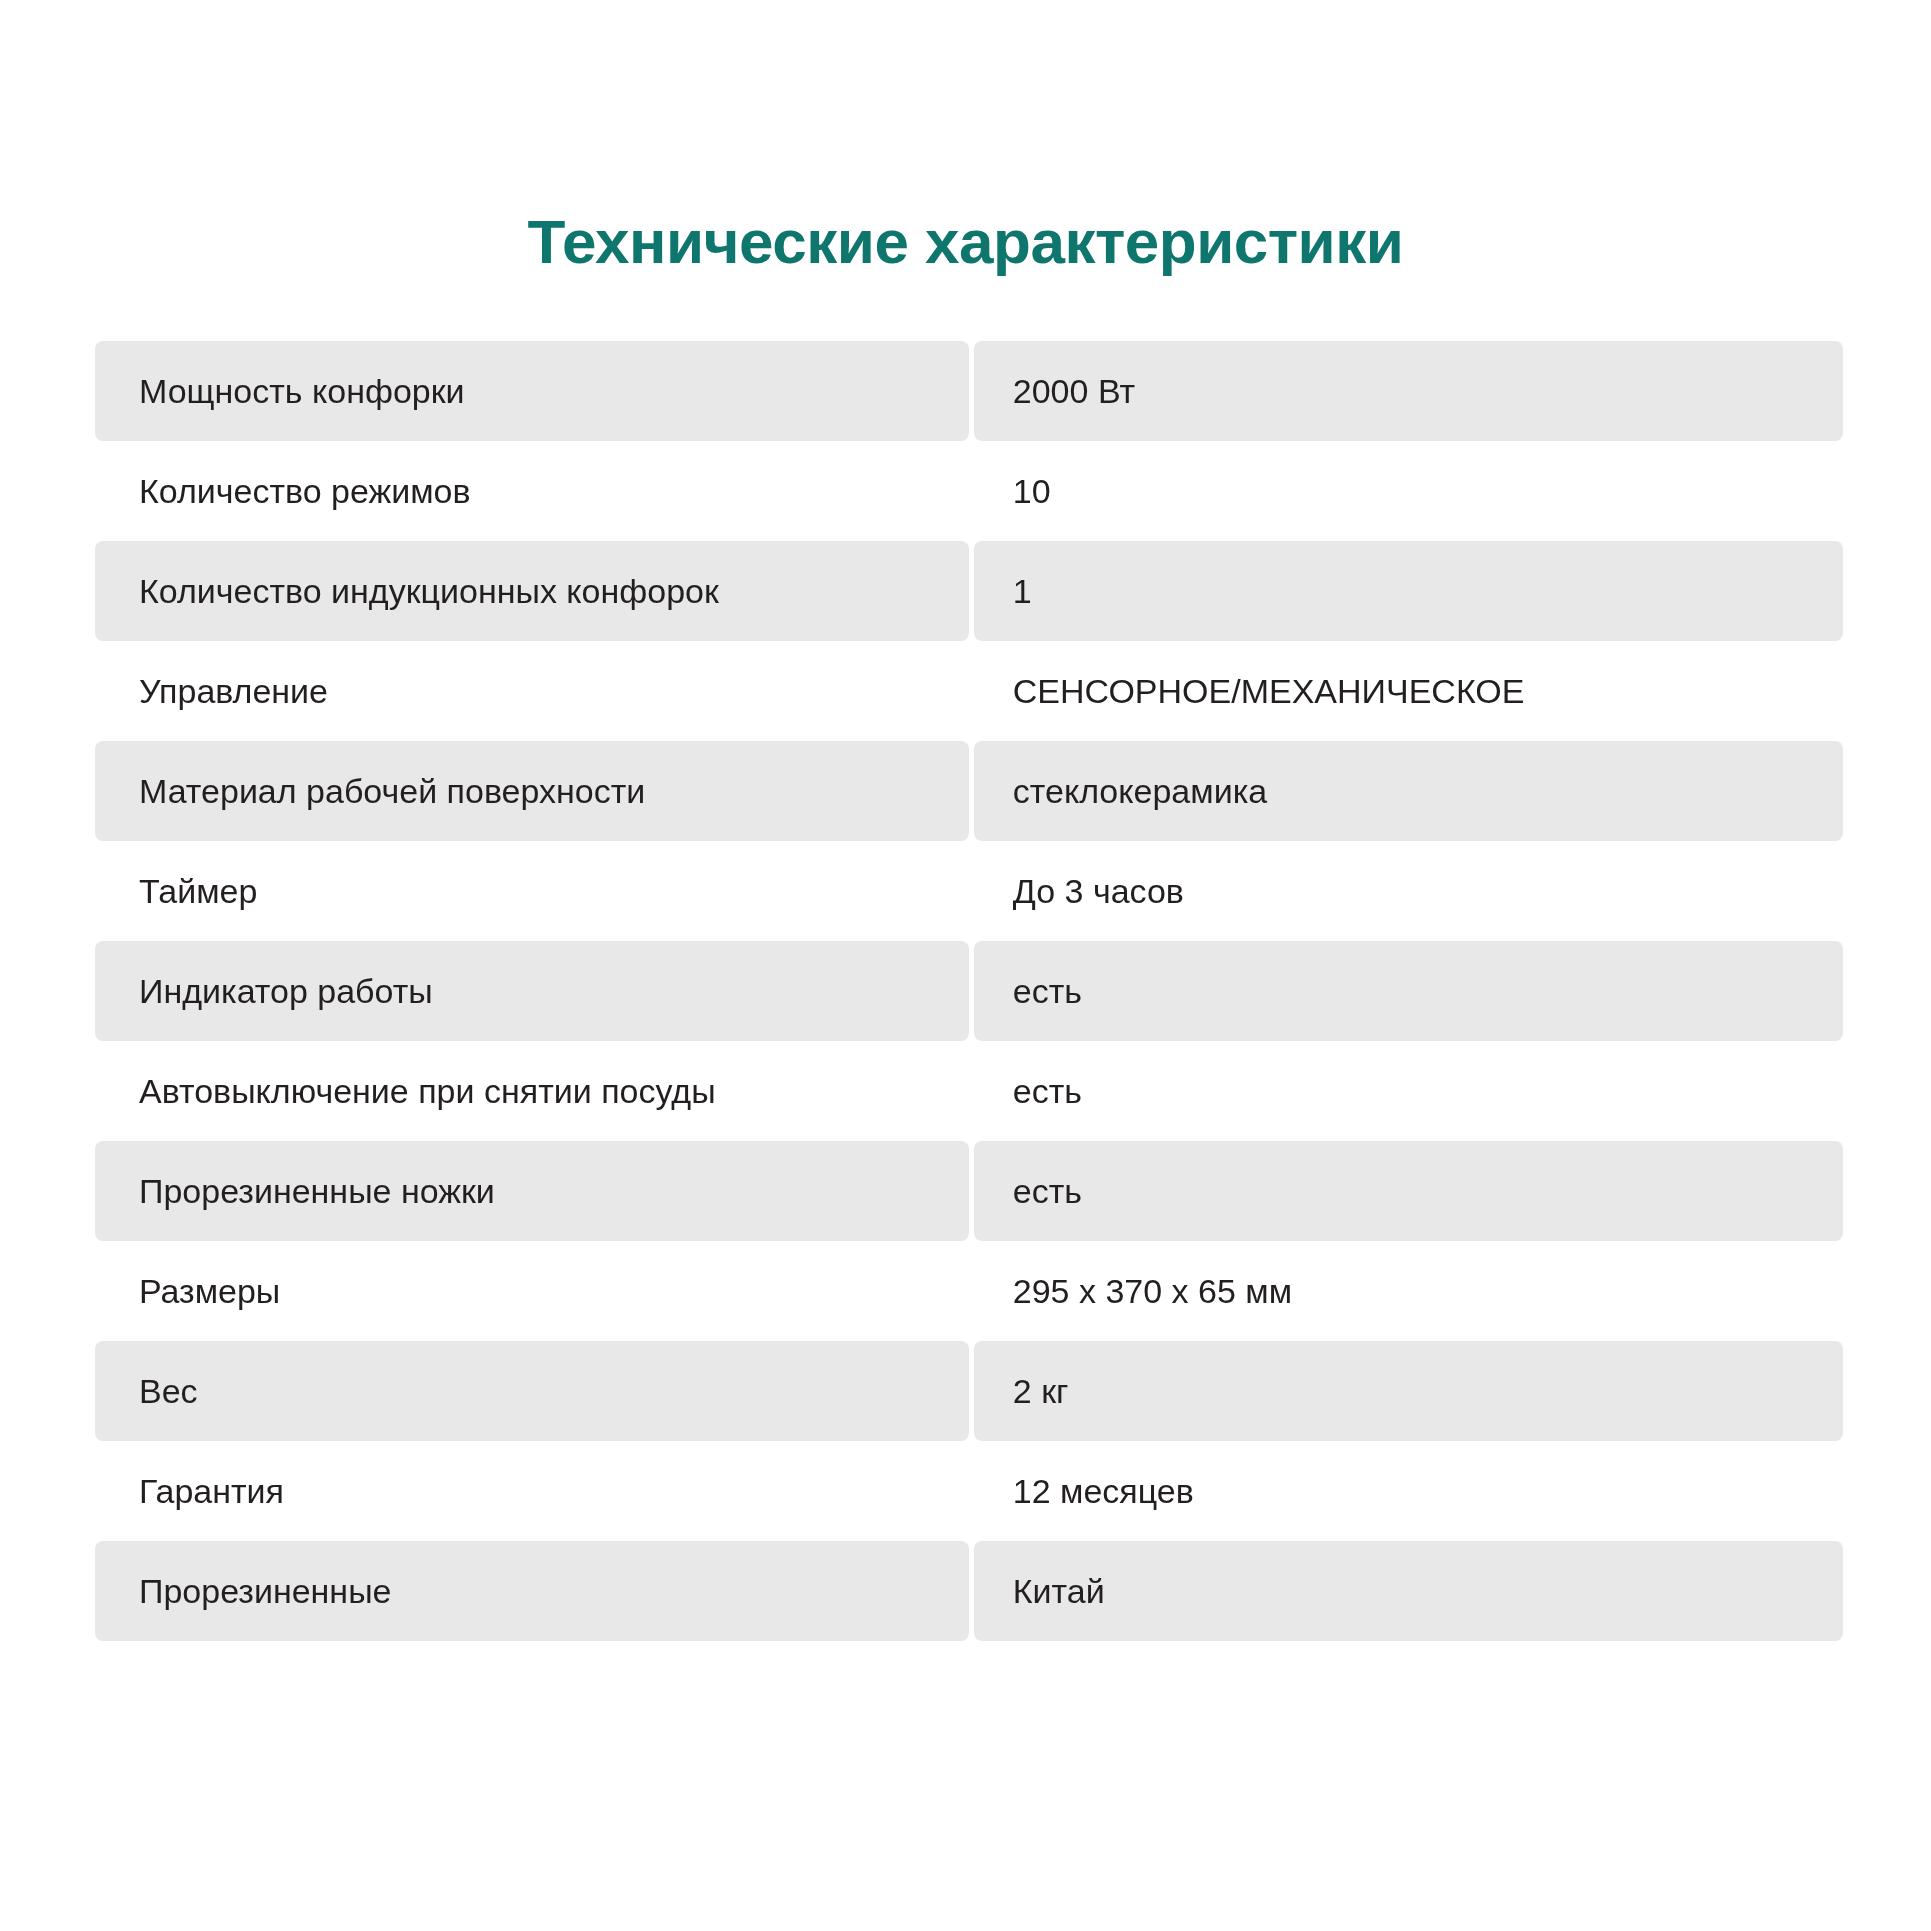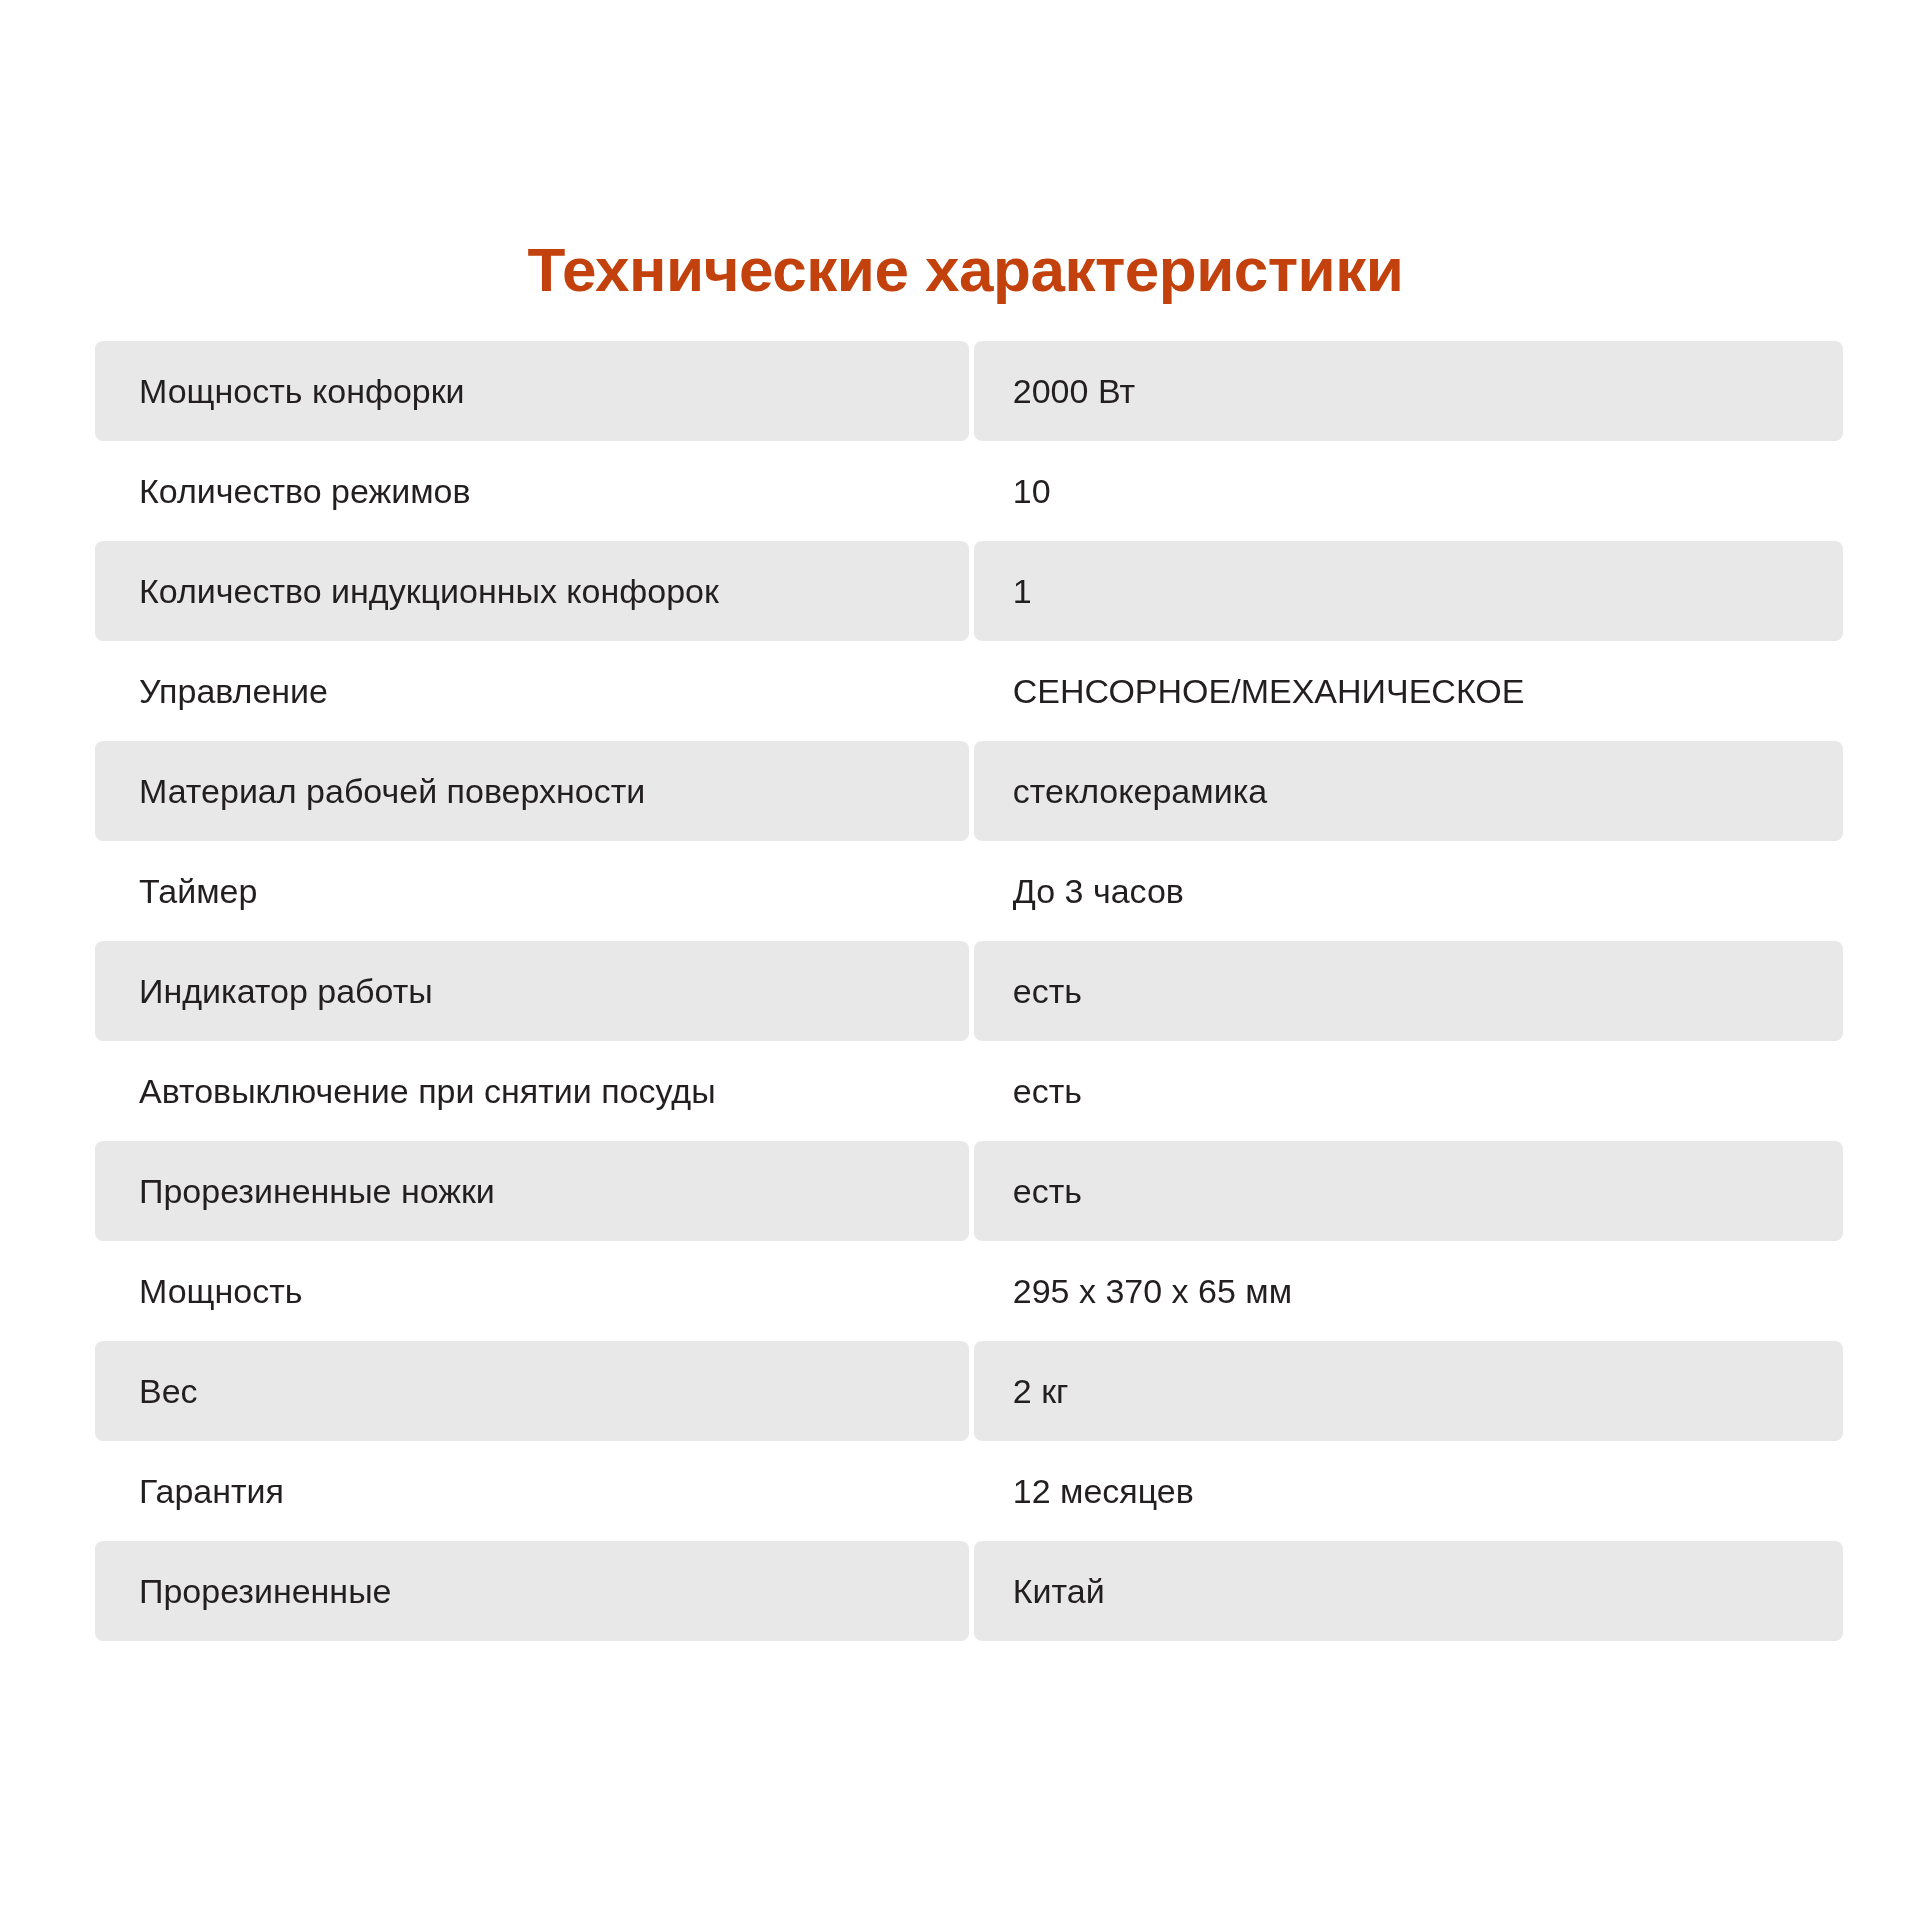--- a/index.html
+++ b/index.html
@@ -18,28 +18,28 @@
 
   .page {
     position: relative;
     width: 1931px;
     height: 1931px;
     box-sizing: border-box;
   }
 
   .spec-title {
     position: absolute;
-    top: 192px;
+    top: 164px;
     left: 0;
     width: 1931px;
     text-align: center;
     font-size: 62px;
     font-weight: bold;
     letter-spacing: -0.5px;
-    color: #c2410c;
+    color: #0f766e;
     line-height: 1.15;
   }
 
   .spec-table {
     position: absolute;
     top: 341px;
     left: 95px;
     width: 1748px;
   }
 
@@ -140,21 +140,21 @@
         <div class="spec-cell label">Автовыключение при снятии посуды</div>
         <div class="spec-gap"></div>
         <div class="spec-cell value">есть</div>
       </div>
       <div class="spec-row shaded">
         <div class="spec-cell label">Прорезиненные ножки</div>
         <div class="spec-gap"></div>
         <div class="spec-cell value">есть</div>
       </div>
       <div class="spec-row plain">
-        <div class="spec-cell label">Мощность</div>
+        <div class="spec-cell label">Размеры</div>
         <div class="spec-gap"></div>
         <div class="spec-cell value">295 x 370 x 65 мм</div>
       </div>
       <div class="spec-row shaded">
         <div class="spec-cell label">Вес</div>
         <div class="spec-gap"></div>
         <div class="spec-cell value">2 кг</div>
       </div>
       <div class="spec-row plain">
         <div class="spec-cell label">Гарантия</div>

